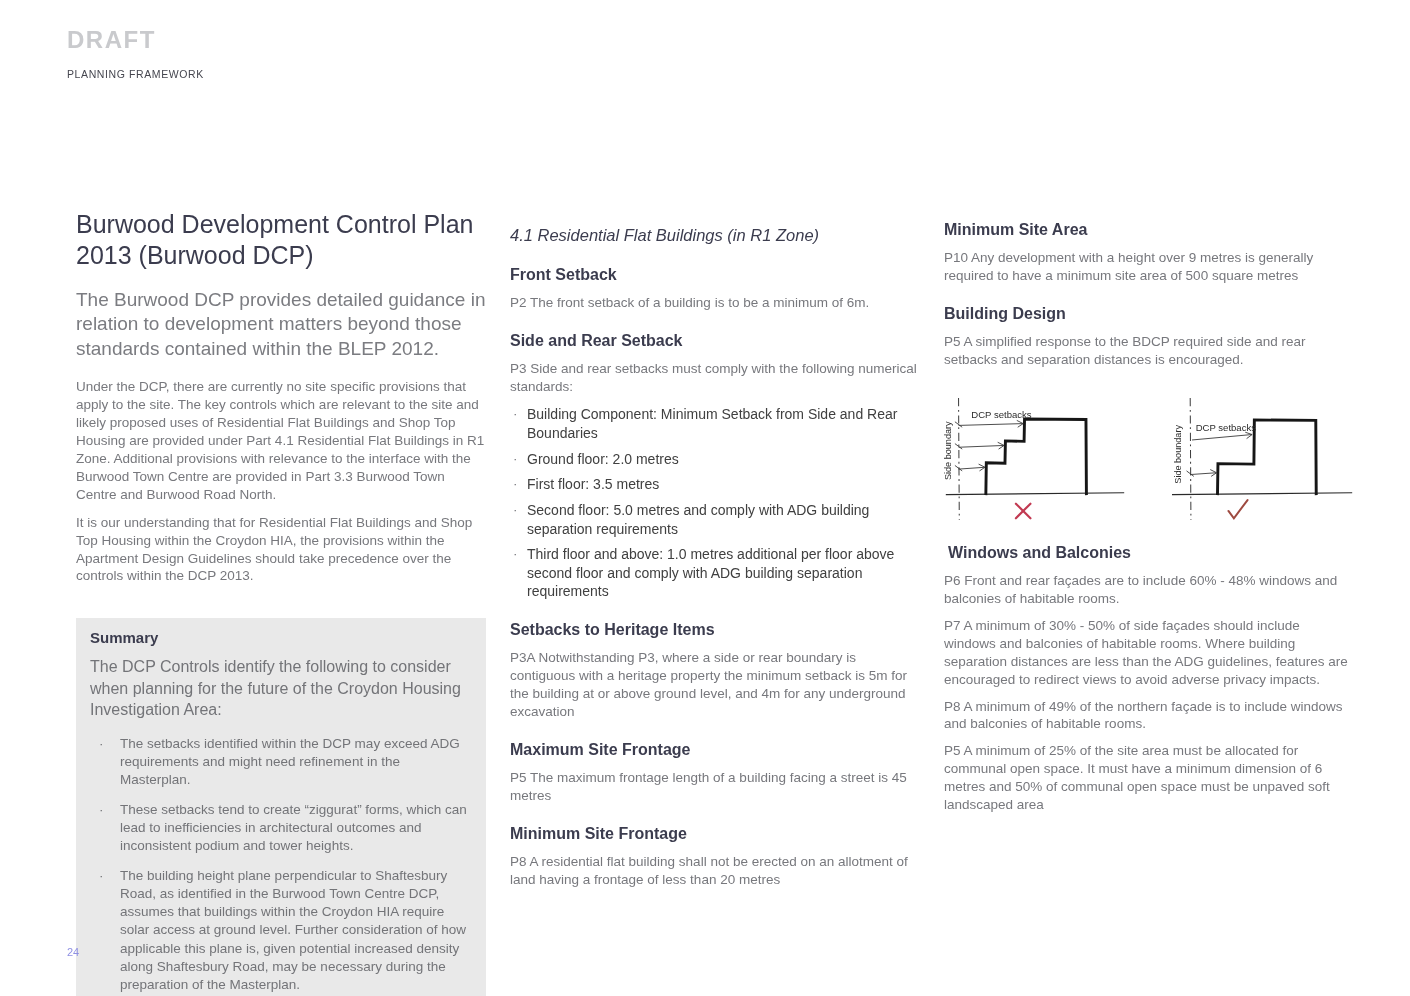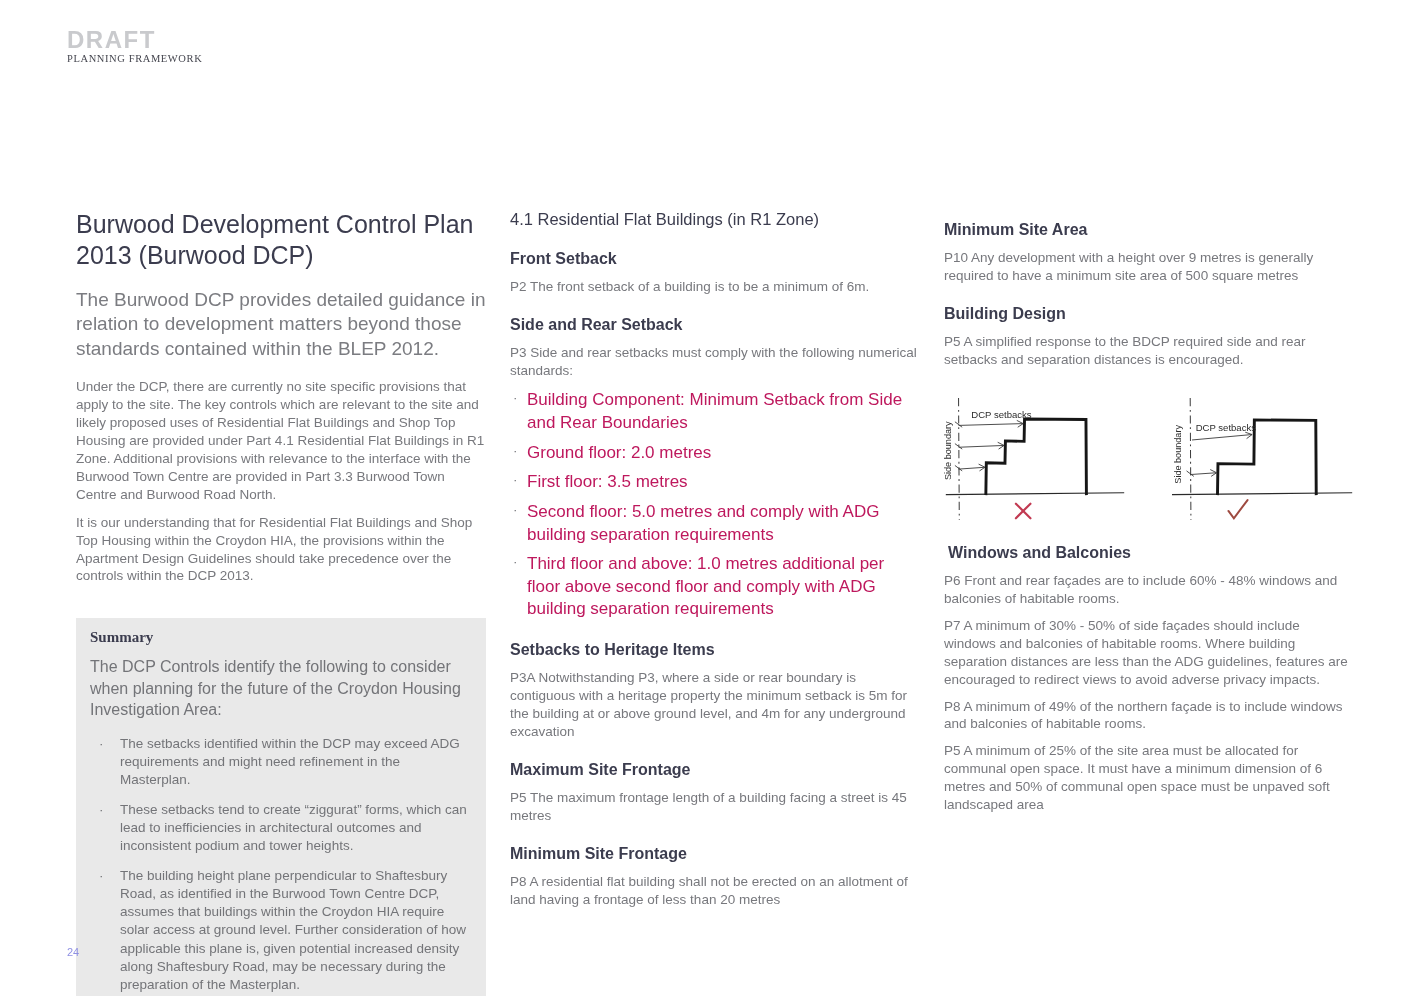--- a/index.html
+++ b/index.html
@@ -14,21 +14,21 @@
   }
 
   
   .brand { position:absolute; left:67px; top:28px; }
   .brand .draft {
     font-size:24px; font-weight:700; letter-spacing:1.5px;
     color:#c9cacd; line-height:1;
   }
   .brand .sub {
     font-size:10.5px; letter-spacing:0.6px; color:#45464f;
-    font-weight:500; margin-top:1px;font-family:Liberation Serif, serif;
+    font-weight:500; margin-top:16px;
   }
 
   
   .columns { position:absolute; left:76px; top:209px; display:flex; gap:24px; }
   .col { width:410px; }
 
   
   .doc-title {
     font-size:25px; line-height:1.22; font-weight:500; color:#3b3c4e;
     margin:0 0 18px 0;
@@ -37,46 +37,46 @@
     font-size:19px; line-height:1.28; color:#7b7c81;
     margin:0 0 17px 0; font-weight:400;
   }
   .body-p {
     font-size:13.5px; line-height:1.33; color:#77787d; margin:0 0 10px 0;
   }
 
   .summary {
     background:#e9e9e9; margin-top:33px; padding:11px 16px 1px 14px;
   }
-  .summary-h { font-size:15px; font-weight:700; color:#3b3c4e; margin:0 0 10px 0;font-family:Liberation Serif, serif; }
+  .summary-h { font-size:15px; font-weight:700; color:#3b3c4e; margin:0 0 10px 0; }
   .summary-p { font-size:16px; line-height:1.34; color:#737478; margin:0 0 14px 0; }
   .bullet { display:flex; margin:0 0 12px 0; }
   .bullet .dot {
     flex:0 0 30px; width:30px; padding-left:9px;
     color:#737478; font-size:13.5px; line-height:1.34;
   }
   .bullet .bt { font-size:13.5px; line-height:1.34; color:#737478; }
 
   
   .sec-title {
     font-size:16.5px; font-weight:400; color:#3b3c4e;
-    margin:0 0 19px 0; line-height:1.25;
+    margin:16px 0 19px 0; line-height:1.25;font-style:italic;
   }
   .sub-h {
     font-size:16px; font-weight:700; color:#3b3c4e;
     margin:19px 0 9px 0; line-height:1.25;
   }
   .sub-h.first { margin-top:11px; }
   .prov-p { font-size:13.5px; line-height:1.33; color:#77787d; margin:0 0 9px 0; }
   .mb { display:flex; margin:0 0 7px 0; }
   .mb .dot {
     flex:0 0 17px; width:17px; padding-left:3px;
     color:#77787d; font-size:13.5px; line-height:1.33;
   }
-  .mb .bt { font-size:17px; line-height:1.33; color:#be185d; }
+  .mb .bt { font-size:14px; line-height:1.33; color:#404040; }
   .mbullets { margin-top:10px; }
   .pad-left { padding-left:4px; }
 
   
   .diagrams { display:flex; gap:46px; margin:17px 0 9px 0; }
   .sketch-label { font-size:10.5px; fill:#2b2b2b; }
   .sketch-label-rot { font-size:10px; fill:#2b2b2b; }
 
   
   .pageno {

